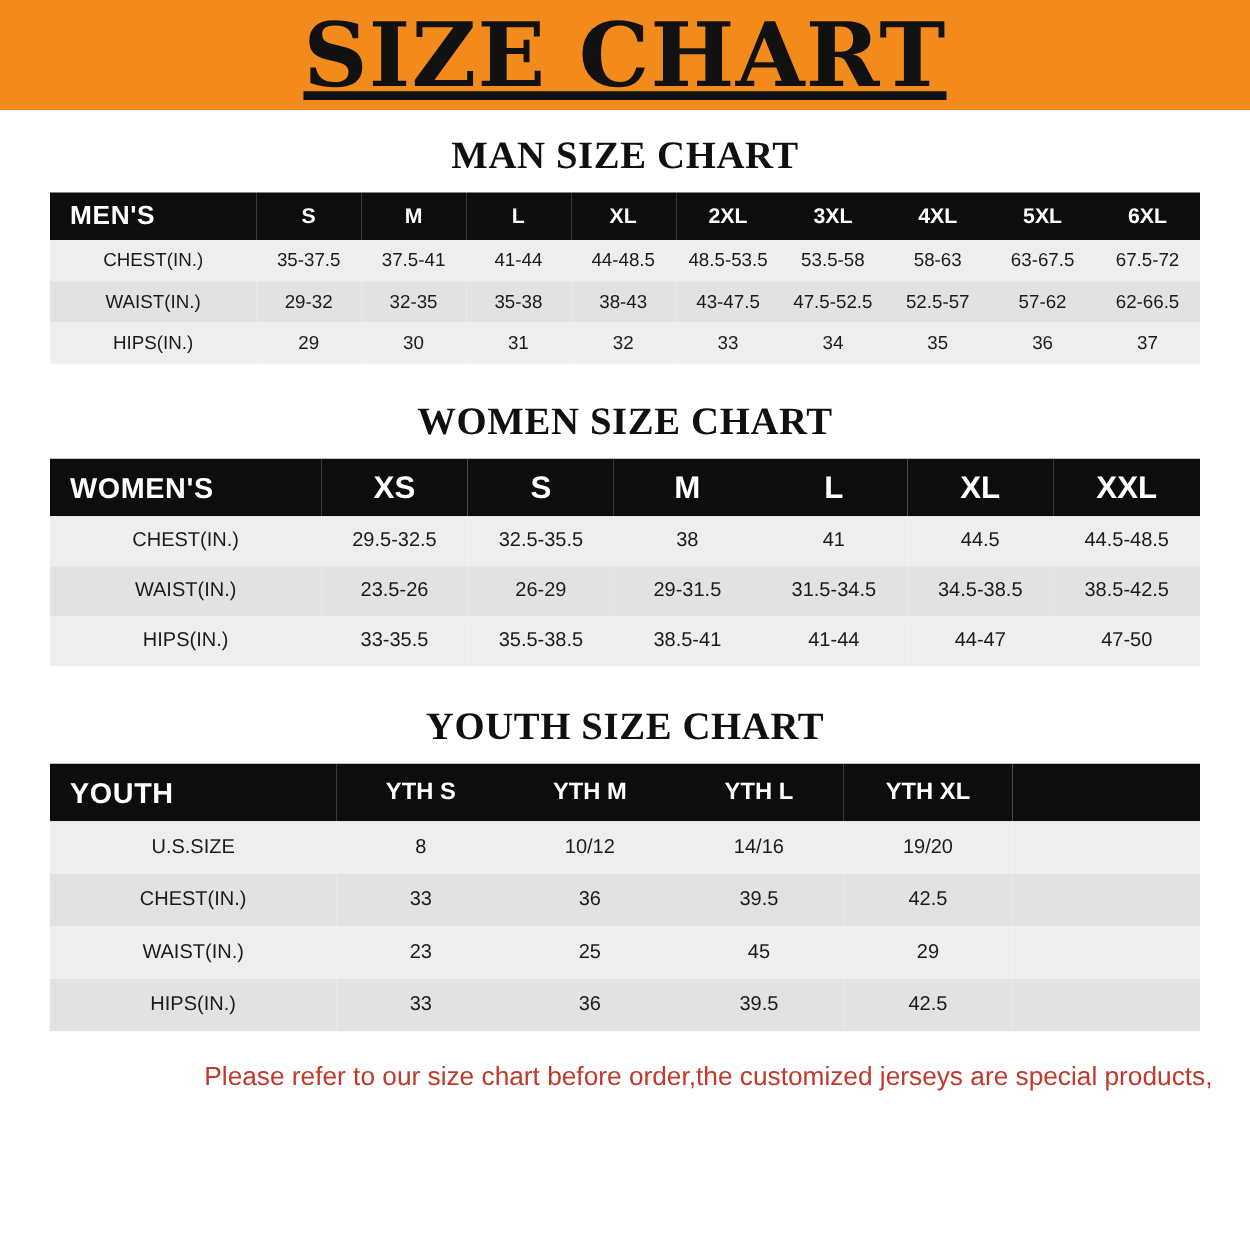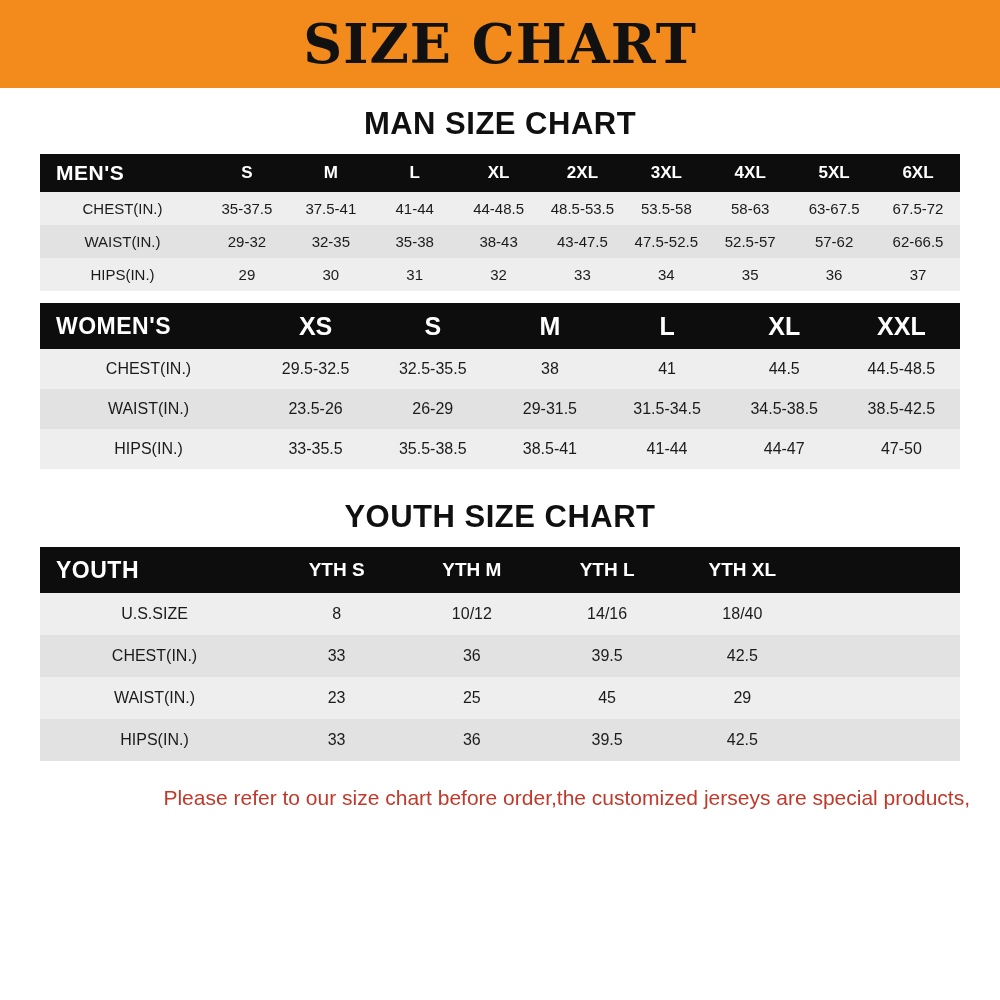--- a/index.html
+++ b/index.html
@@ -26,31 +26,32 @@
     height: 88px;
     background: #f28b1b;
     display: flex;
     align-items: center;
     justify-content: center;
     position: relative;
   }
   .banner-title {
     font-family: "DejaVu Serif", serif;
     font-weight: bold;
-    font-size: 54px;
+    font-size: 71px;
     letter-spacing: 1px;
     color: #111111;
     text-align: center;
     line-height: 1;
+    text-decoration: underline;
   }
 
   
   .section-title {
     text-align: center;
-    font-family: Liberation Sans, sans-serif;
+    font-family: Liberation Serif, serif;
     font-weight: bold;
     font-size: 31px;
     color: #101010;
     letter-spacing: 0.5px;
   }
   .t-man   { margin-top: 18px; }
   .t-women { margin-top: 28px; }
   .t-youth { margin-top: 30px; }
 
   
@@ -186,20 +187,21 @@
           <td>33</td>
           <td>34</td>
           <td>35</td>
           <td>36</td>
           <td>37</td>
         </tr>
       </tbody>
     </table>
   </div>
 
+  <div class="section-title t-women">WOMEN SIZE CHART</div>
   <div class="table-wrap">
     <table class="size-table women">
       <thead>
         <tr>
           <th class="first-col" style="width:200px">WOMEN'S</th>
           <th>XS</th>
           <th>S</th>
           <th>M</th>
           <th>L</th>
           <th>XL</th>
@@ -250,21 +252,21 @@
           <th>YTH XL</th>
           <th style="width:148px"></th>
         </tr>
       </thead>
       <tbody>
         <tr class="row-a">
           <td class="first-col">U.S.SIZE</td>
           <td>8</td>
           <td>10/12</td>
           <td>14/16</td>
-          <td>18/40</td>
+          <td>19/20</td>
           <td></td>
         </tr>
         <tr class="row-b">
           <td class="first-col">CHEST(IN.)</td>
           <td>33</td>
           <td>36</td>
           <td>39.5</td>
           <td>42.5</td>
           <td></td>
         </tr>

